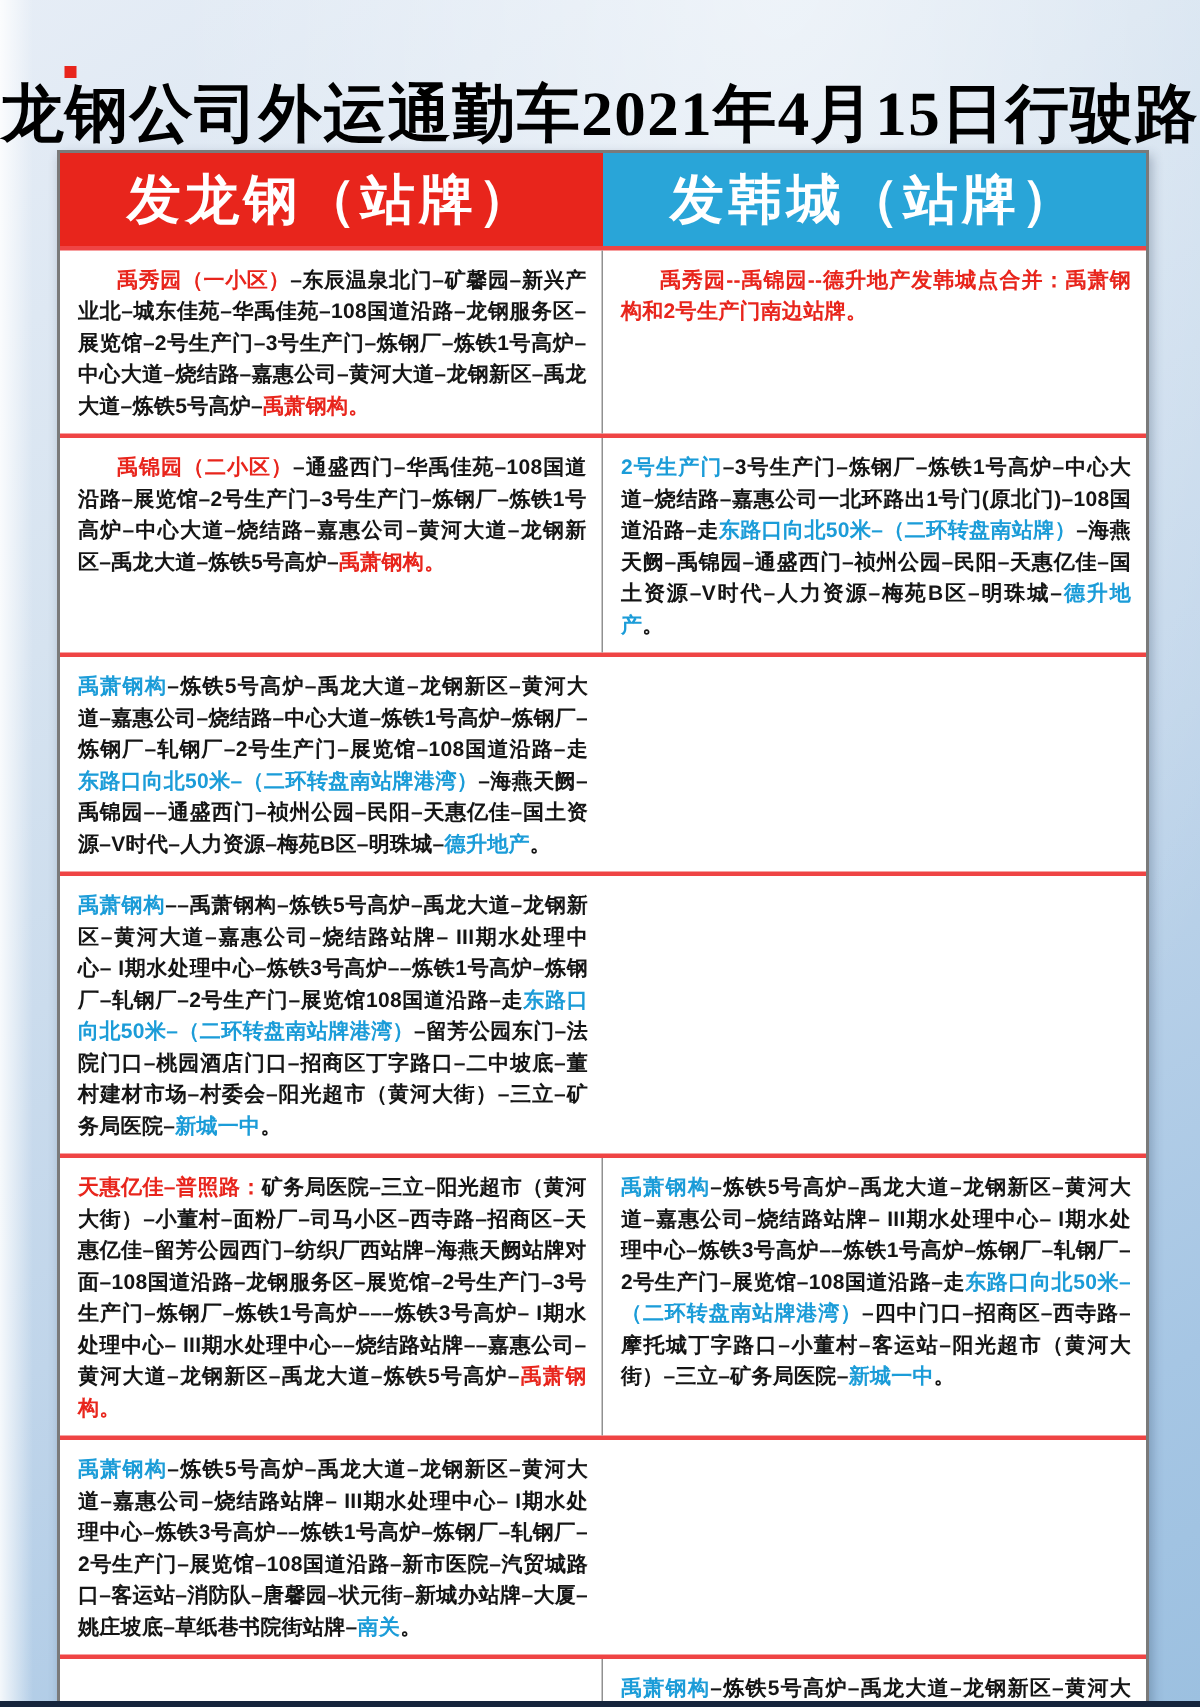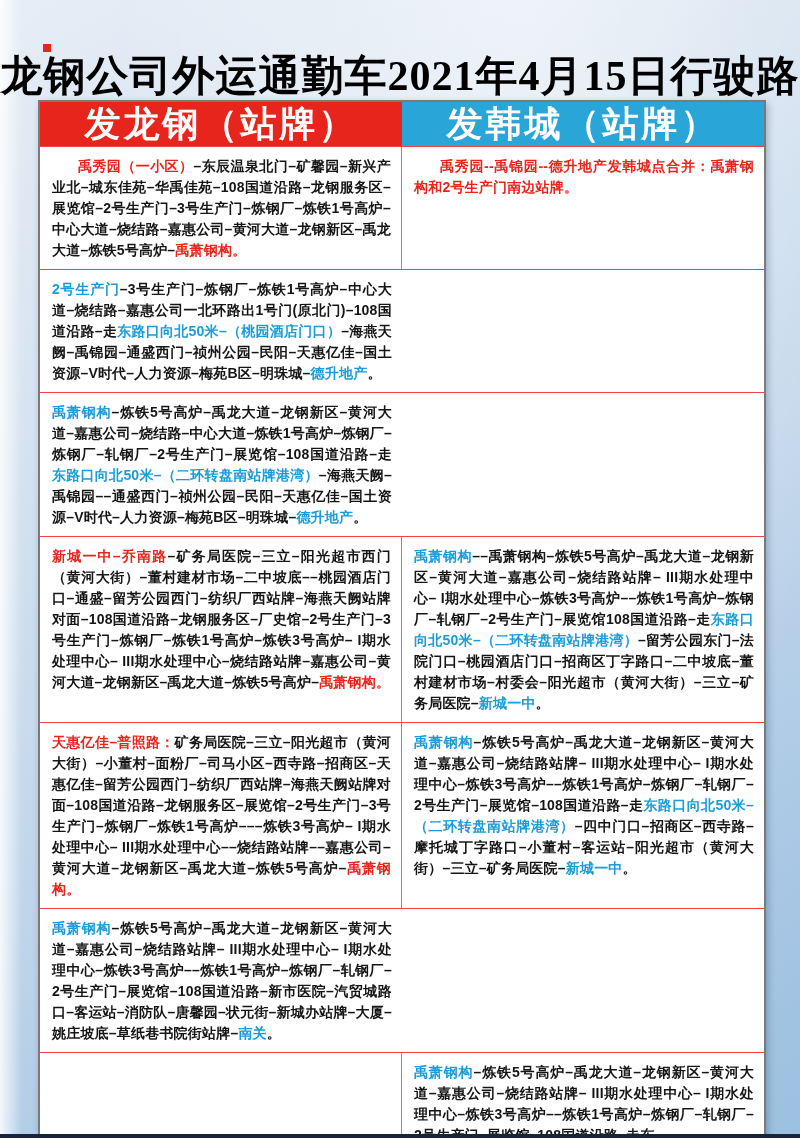--- a/index.html
+++ b/index.html
@@ -20,30 +20,30 @@
     position:absolute; top:48px; left:0; width:100%; margin:0;
     text-align:center; font-family:"Liberation Serif", serif;
     font-weight:bold; font-size:42px; color:#000; letter-spacing:1px;
   }
 
   .routes-table {
     position:absolute; left:38px; top:100px; width:724px;
     background:#fff; border:2px solid #7a7a7a;
     box-shadow:2px 3px 7px rgba(30,50,80,.3);
   }
-  .table-header { display:flex; height:44px; }
+  .table-header { display:flex; height:62px; }
   .hcell {
     width:50%; display:flex; align-items:center; justify-content:center;
     color:#fff; font-family:"Liberation Serif", serif; font-weight:bold;
     font-size:36px; letter-spacing:3px;
   }
   .hcell.left  { background:var(--hl-bg); }
   .hcell.right { background:var(--hr-bg); }
 
-  .row  { display:flex; border-top:1px solid #ef4444; }
+  .row  { display:flex; border-top:3px solid #ef4444; }
   .cell {
     width:50%; box-sizing:border-box; padding:9px 10px 8px 12px;
     font-weight:bold; font-size:14px; line-height:1.5; color:var(--ink);
     text-align:justify; letter-spacing:.2px; word-break:break-all;
   }
   .cell.left { border-right:1px solid #909090; }
   .cell.indent { text-indent:26px; }
   .seg-red   { color:var(--red); }
   .seg-blue  { color:var(--blue);margin-top:40px; }
   .seg-black { color:var(--ink); }
@@ -63,27 +63,27 @@
   <div class="table-header">
     <div class="hcell left">发龙钢（站牌）</div>
     <div class="hcell right">发韩城（站牌）</div>
   </div>
   <div class="table-body">
       <div class="row r1">
         <div class="cell left indent"><span class="seg-red">禹秀园（一小区）</span><span class="seg-black">–东辰温泉北门–矿馨园–新兴产业北–城东佳苑–华禹佳苑–108国道沿路–龙钢服务区–展览馆–2号生产门–3号生产门–炼钢厂–炼铁1号高炉–中心大道–烧结路–嘉惠公司–黄河大道–龙钢新区–禹龙大道–炼铁5号高炉–</span><span class="seg-red">禹萧钢构。</span></div>
         <div class="cell right indent"><span class="seg-red">禹秀园--禹锦园--德升地产发韩城点合并：禹萧钢构和2号生产门南边站牌。</span></div>
       </div>
       <div class="row r2">
-        <div class="cell right"><span class="seg-blue">2号生产门</span><span class="seg-black">–3号生产门–炼钢厂–炼铁1号高炉–中心大道–烧结路–嘉惠公司一北环路出1号门(原北门)–108国道沿路–走</span><span class="seg-blue">东路口向北50米–（桃园酒店门口）</span><span class="seg-black">–海燕天阙–禹锦园–通盛西门–祯州公园–民阳–天惠亿佳–国土资源–V时代–人力资源–梅苑B区–明珠城–</span><span class="seg-blue">德升地产</span><span class="seg-black">。</span></div>
+        <div class="cell left indent"><span class="seg-red">禹锦园（二小区）</span><span class="seg-black">–通盛西门–华禹佳苑–108国道沿路–展览馆–2号生产门–3号生产门–炼钢厂–炼铁1号高炉–中心大道–烧结路–嘉惠公司–黄河大道–龙钢新区–禹龙大道–炼铁5号高炉–</span><span class="seg-red">禹萧钢构。</span></div>
+        <div class="cell right"><span class="seg-blue">2号生产门</span><span class="seg-black">–3号生产门–炼钢厂–炼铁1号高炉–中心大道–烧结路–嘉惠公司一北环路出1号门(原北门)–108国道沿路–走</span><span class="seg-blue">东路口向北50米–（二环转盘南站牌）</span><span class="seg-black">–海燕天阙–禹锦园–通盛西门–祯州公园–民阳–天惠亿佳–国土资源–V时代–人力资源–梅苑B区–明珠城–</span><span class="seg-blue">德升地产</span><span class="seg-black">。</span></div>
       </div>
       <div class="row r3">
         <div class="cell right"><span class="seg-blue">禹萧钢构</span><span class="seg-black">–炼铁5号高炉–禹龙大道–龙钢新区–黄河大道–嘉惠公司–烧结路–中心大道–炼铁1号高炉–炼钢厂–炼钢厂–轧钢厂–2号生产门–展览馆–108国道沿路–走</span><span class="seg-blue">东路口向北50米–（二环转盘南站牌港湾）</span><span class="seg-black">–海燕天阙–禹锦园––通盛西门–祯州公园–民阳–天惠亿佳–国土资源–V时代–人力资源–梅苑B区–明珠城–</span><span class="seg-blue">德升地产</span><span class="seg-black">。</span></div>
       </div>
       <div class="row r4">
-        <div class="cell left"><span class="seg-red">新城一中–乔南路</span><span class="seg-black">–矿务局医院–三立–阳光超市西门（黄河大街）–董村建材市场–二中坡底––桃园酒店门口–通盛–留芳公园西门–纺织厂西站牌–海燕天阙站牌对面–108国道沿路–龙钢服务区–厂史馆–2号生产门–3号生产门–炼钢厂–炼铁1号高炉–炼铁3号高炉– I期水处理中心– III期水处理中心–烧结路站牌–嘉惠公司–黄河大道–龙钢新区–禹龙大道–炼铁5号高炉–</span><span class="seg-red">禹萧钢构。</span></div>
         <div class="cell right"><span class="seg-blue">禹萧钢构</span><span class="seg-black">––禹萧钢构–炼铁5号高炉–禹龙大道–龙钢新区–黄河大道–嘉惠公司–烧结路站牌– III期水处理中心– I期水处理中心–炼铁3号高炉––炼铁1号高炉–炼钢厂–轧钢厂–2号生产门–展览馆108国道沿路–走</span><span class="seg-blue">东路口向北50米–（二环转盘南站牌港湾）</span><span class="seg-black">–留芳公园东门–法院门口–桃园酒店门口–招商区丁字路口–二中坡底–董村建材市场–村委会–阳光超市（黄河大街）–三立–矿务局医院–</span><span class="seg-blue">新城一中</span><span class="seg-black">。</span></div>
       </div>
       <div class="row r5">
         <div class="cell left"><span class="seg-red">天惠亿佳–普照路：</span><span class="seg-black">矿务局医院–三立–阳光超市（黄河大街）–小董村–面粉厂–司马小区–西寺路–招商区–天惠亿佳–留芳公园西门–纺织厂西站牌–海燕天阙站牌对面–108国道沿路–龙钢服务区–展览馆–2号生产门–3号生产门–炼钢厂–炼铁1号高炉–––炼铁3号高炉– I期水处理中心– III期水处理中心––烧结路站牌––嘉惠公司–黄河大道–龙钢新区–禹龙大道–炼铁5号高炉–</span><span class="seg-red">禹萧钢构。</span></div>
         <div class="cell right"><span class="seg-blue">禹萧钢构</span><span class="seg-black">–炼铁5号高炉–禹龙大道–龙钢新区–黄河大道–嘉惠公司–烧结路站牌– III期水处理中心– I期水处理中心–炼铁3号高炉––炼铁1号高炉–炼钢厂–轧钢厂–2号生产门–展览馆–108国道沿路–走</span><span class="seg-blue">东路口向北50米–（二环转盘南站牌港湾）</span><span class="seg-black">–四中门口–招商区–西寺路–摩托城丁字路口–小董村–客运站–阳光超市（黄河大街）–三立–矿务局医院–</span><span class="seg-blue">新城一中</span><span class="seg-black">。</span></div>
       </div>
       <div class="row r6">
         <div class="cell right"><span class="seg-blue">禹萧钢构</span><span class="seg-black">–炼铁5号高炉–禹龙大道–龙钢新区–黄河大道–嘉惠公司–烧结路站牌– III期水处理中心– I期水处理中心–炼铁3号高炉––炼铁1号高炉–炼钢厂–轧钢厂–2号生产门–展览馆–108国道沿路–新市医院–汽贸城路口–客运站–消防队–唐馨园–状元街–新城办站牌–大厦–姚庄坡底–草纸巷书院街站牌–</span><span class="seg-blue">南关</span><span class="seg-black">。</span></div>
       </div>
       <div class="row r7">

